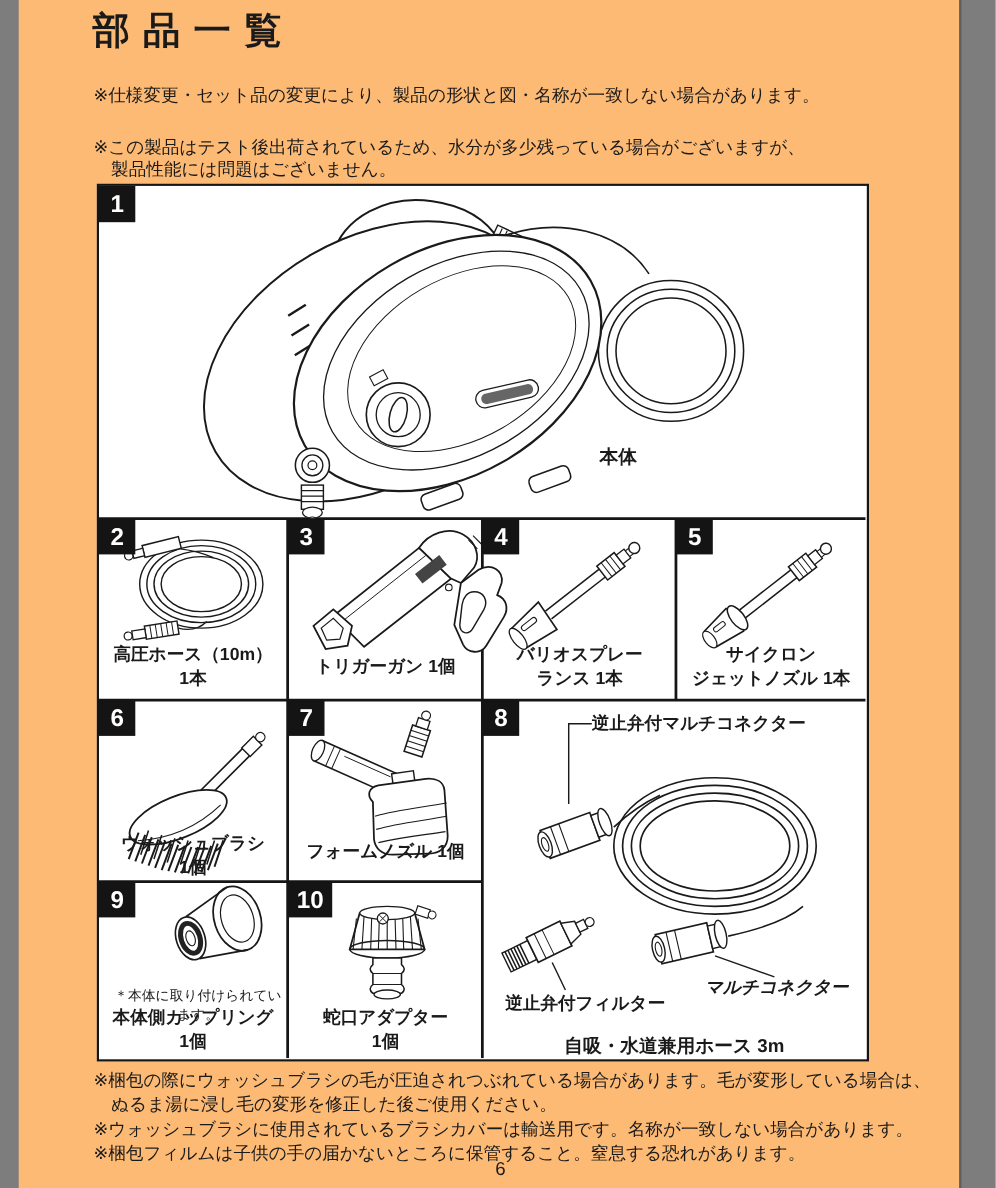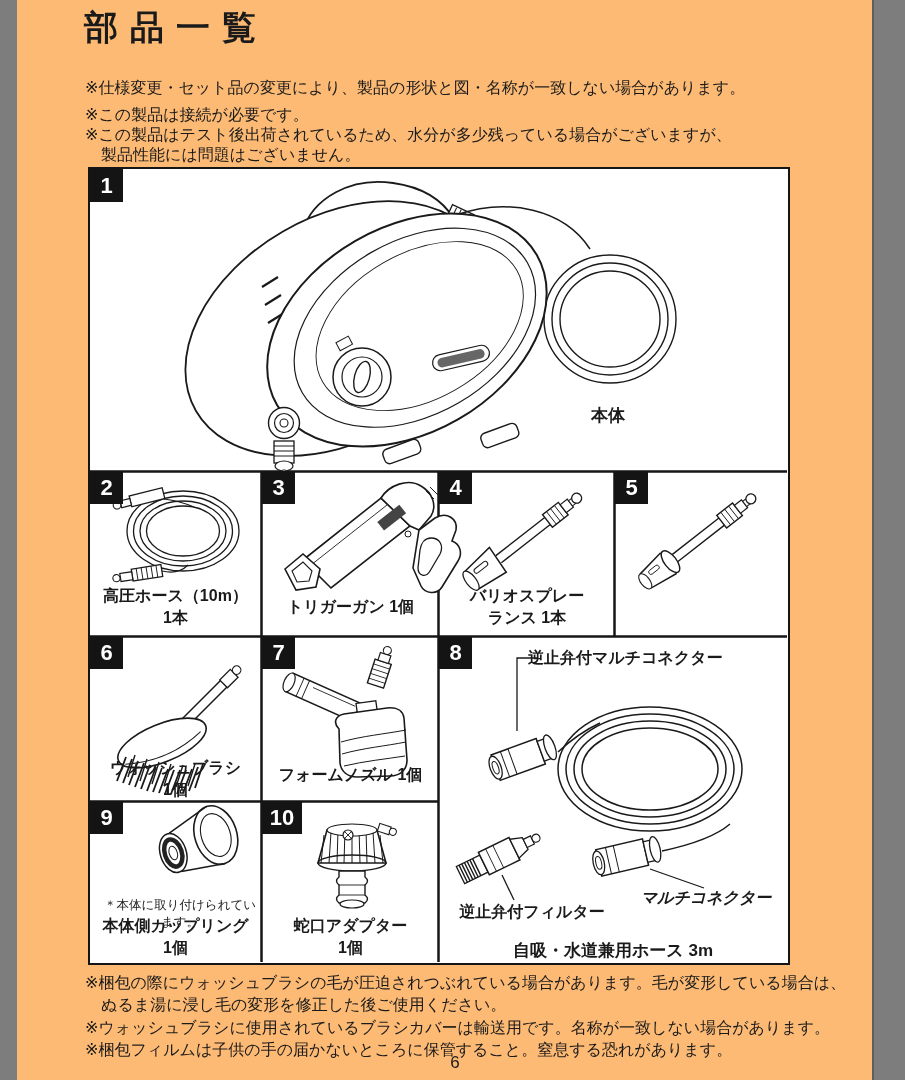--- a/index.html
+++ b/index.html
@@ -20,40 +20,39 @@
   .badge{position:absolute;width:33px;height:33px;background:#141414;color:#fff;font-size:22px;font-weight:bold;
          display:flex;align-items:center;justify-content:center;line-height:1;}
   .badge.wide{width:40px;}
   .b1{left:0;top:0}.b2{left:0;top:302px}.b3{left:172px;top:302px}.b4{left:349px;top:302px}.b5{left:525px;top:302px}
   .b6{left:0;top:467px}.b7{left:172px;top:467px}.b8{left:349px;top:467px}.b9{left:0;top:632px}.b10{left:172px;top:632px}
   .cap{position:absolute;font-size:16px;font-weight:bold;line-height:21.5px;text-align:center;white-space:pre-line;}
   .c1{left:0;width:171px}.c2{left:172px;width:177px}.c3{left:349px;width:176px}.c4{left:525px;width:172px}
   .cap2,.cap4,.cap5{top:416px}.cap3{top:427px}.cap6{top:588px}.cap7{top:595px}.cap9,.cap10{top:746px}
   .small-note{position:absolute;left:10px;top:728px;width:160px;font-size:12.5px;font-weight:400;text-align:center;}
   .lbl{position:absolute;font-size:16px;font-weight:bold;white-space:nowrap;}
-  .lbl-top8{left:438px;top:479px;text-align:right;}
+  .lbl-top8{left:448px;top:479px;text-align:right;}
   .lbl-filter8{left:352px;top:733px;width:180px;text-align:center;}
   .lbl-multi8{left:536px;top:719px;width:160px;text-align:center;font-style:italic;}
   .cap8{left:349px;top:771px;width:348px;font-size:17px;}
-  .lbl-body{left:455px;top:235px;width:80px;text-align:right;font-size:17px;}
+  .lbl-body{left:455px;top:235px;width:80px;text-align:left;font-size:17px;}
   svg .w{fill:#fff;stroke:#1a1a1a;}
   svg .n{fill:none;stroke:#1a1a1a;}
   svg .gl{stroke:#151515;stroke-width:2.5;}
 </style>
 </head>
 <body>
 
 <div class="screen">
   <div class="gutter left"></div>
   <div class="gutter right"></div>
 
   <div class="title">部品一覧</div>
 
   <div class="note n2">※仕様変更・セット品の変更により、製品の形状と図・名称が一致しない場合があります。</div>
-  <div class="note n3">※この製品は接続が必要です。</div>
   <div class="note n4">※この製品はテスト後出荷されているため、水分が多少残っている場合がございますが、
 　製品性能には問題はございません。</div>
 
   <div class="parts-box">
 
     <svg class="art" viewBox="0 0 697 793">
 
       <line class="gl" x1="0" y1="302.5" x2="697" y2="302.5"></line>
       <line class="gl" x1="0" y1="467.5" x2="697" y2="467.5"></line>
       <line class="gl" x1="0" y1="632.5" x2="348.5" y2="632.5"></line>
@@ -284,20 +283,22 @@
     <div class="badge b8">8</div>
     <div class="badge b9">9</div>
     <div class="badge b10 wide">10</div>
 
     <div class="lbl lbl-body">本体</div>
     <div class="cap c1 cap2">高圧ホース（10m）
 1本</div>
     <div class="cap c2 cap3">トリガーガン 1個</div>
     <div class="cap c3 cap4">バリオスプレー
 ランス 1本</div>
+    <div class="cap c4 cap5">サイクロン
+ジェットノズル 1本</div>
     <div class="cap c1 cap6">ウォッシュブラシ
 1個</div>
     <div class="cap c2 cap7">フォームノズル 1個</div>
     <div class="lbl lbl-top8">逆止弁付マルチコネクター</div>
     <div class="lbl lbl-filter8">逆止弁付フィルター</div>
     <div class="lbl lbl-multi8">マルチコネクター</div>
     <div class="cap cap8">自吸・水道兼用ホース 3m</div>
     <div class="small-note">＊本体に取り付けられています。</div>
     <div class="cap c1 cap9">本体側カップリング
 1個</div>

